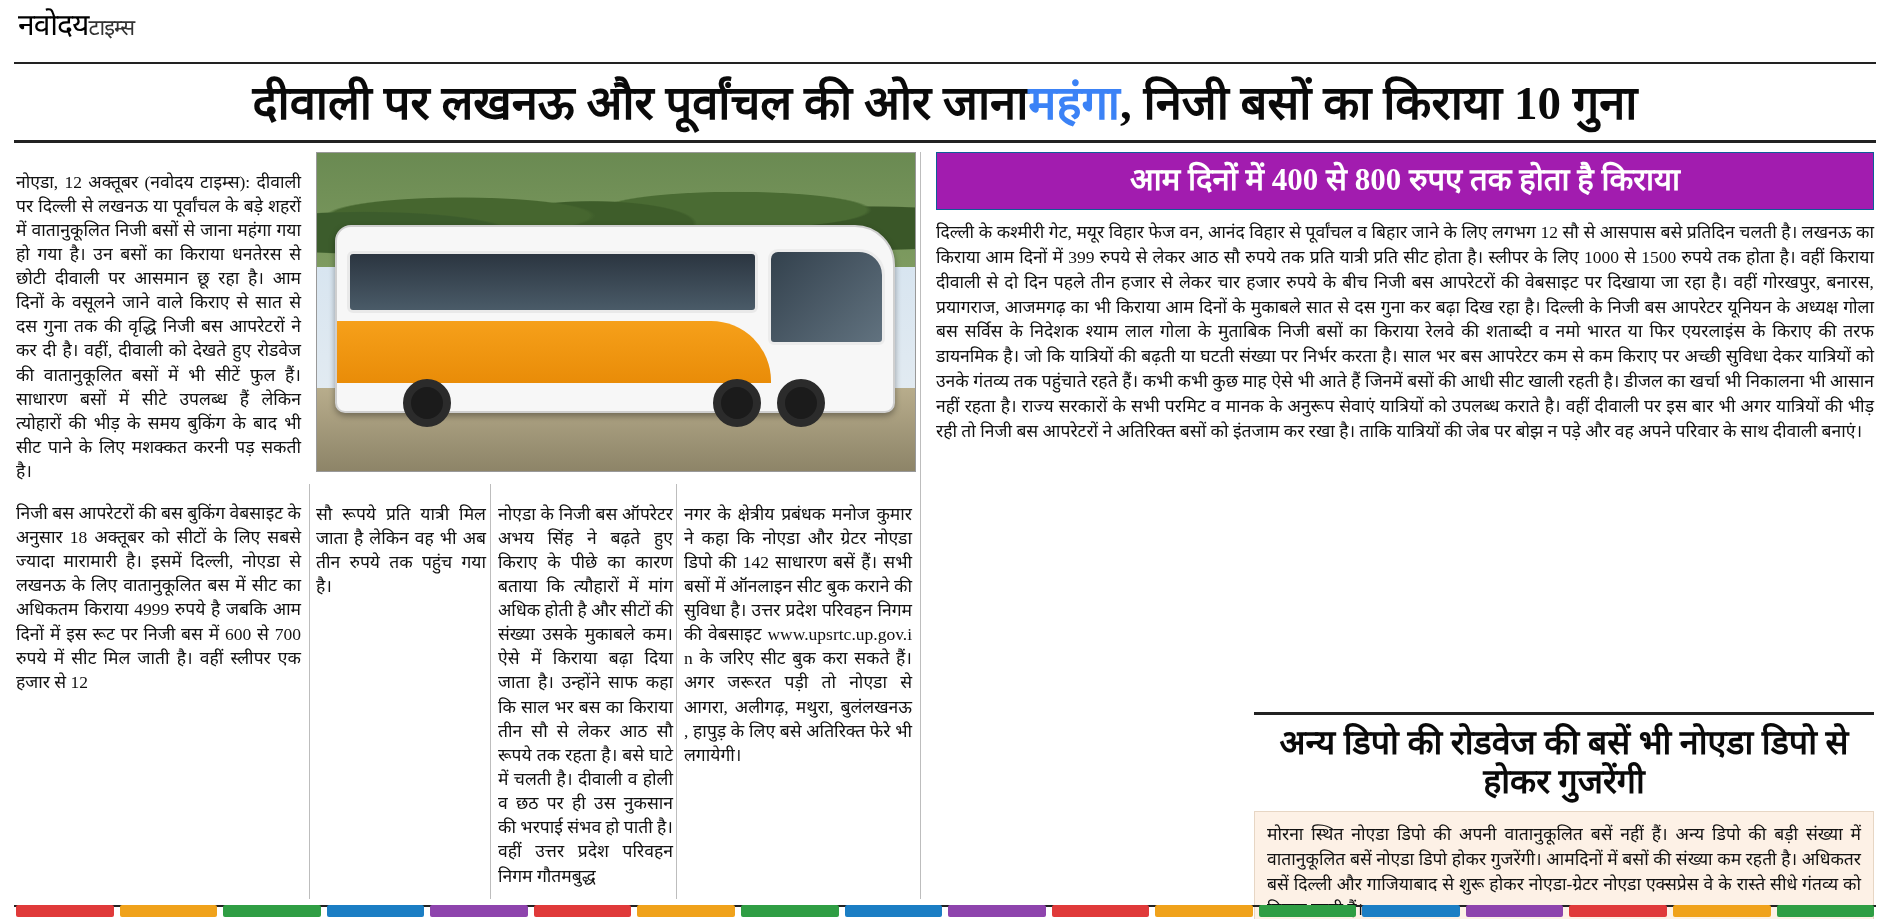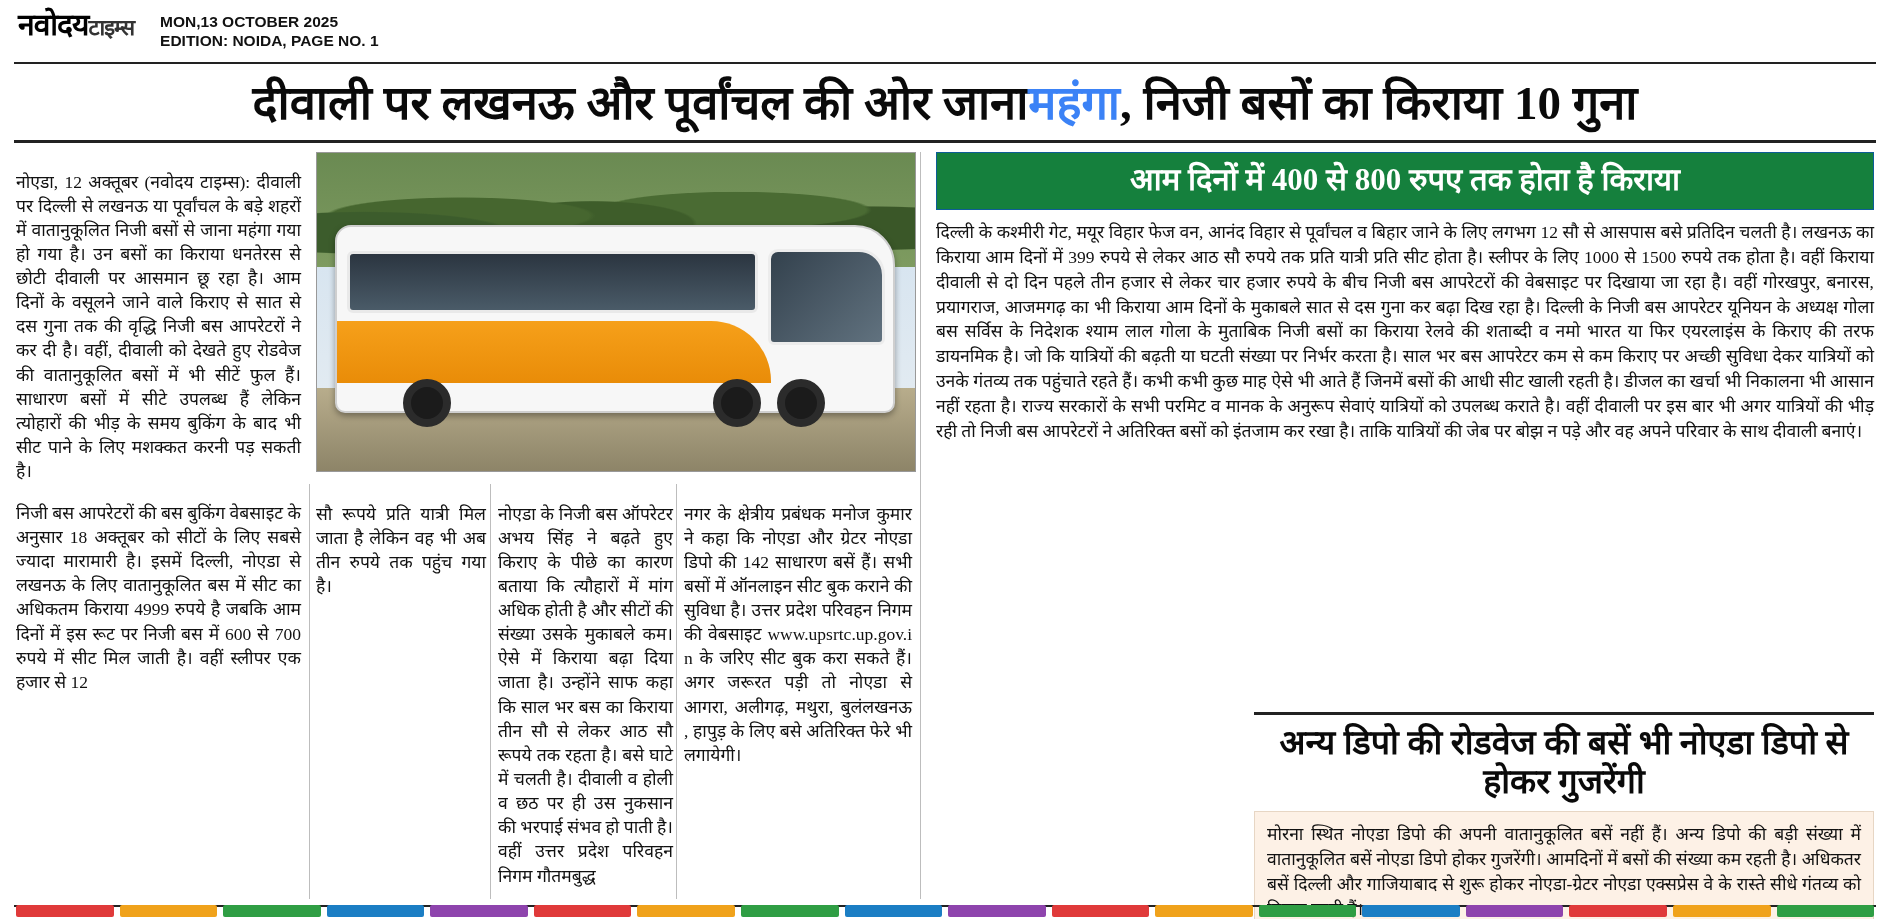--- a/index.html
+++ b/index.html
@@ -23,26 +23,25 @@
   .masthead {
     position: absolute;
     top: 0; left: 0; right: 0;
     height: 62px;
     display: flex;
     align-items: flex-start;
     padding: 8px 0 0 18px;
   }
   .logo {
     font-family: "Liberation Serif", serif;
-    font-weight: bold;
+    font-weight: normal;
     font-size: 30px;
     letter-spacing: -1px;
     color: #111;
     white-space: nowrap;
-    margin-right: 26px;
     line-height: 1;
     padding-top: 2px;
   }
   .logo .logo-red { color: #000; }
   .logo .logo-sub {
     font-size: 22px;
     color: #333;
   }
   .edition-block {
     font-family: "Liberation Sans", sans-serif;
@@ -197,21 +196,21 @@
 
   .col-2b { left: 300px; top: 468px; width: 285px; }
 
   
   .right {
     position: absolute;
     left: 920px; top: 0;
     width: 938px;
   }
   .blue-banner {
-    background: #15803d;
+    background: #a21caf;
     color: #fff;
     font-family: "Liberation Serif", serif;
     font-weight: bold;
     font-size: 31px;
     text-align: center;
     padding: 10px 8px 12px;
     border: 1px solid #0d5d97;
     line-height: 1.1;
   }
   .right-body {
@@ -282,24 +281,20 @@
   }
 </style>
 </head>
 <body>
 
 <div class="page">
 
   <div class="masthead">
     <div class="logo">
       <span class="logo-red">नवोदय</span><span class="logo-sub">टाइम्स</span>
-    </div>
-    <div class="edition-block">
-      <div>MON,13 OCTOBER 2025</div>
-      <div>EDITION: NOIDA, PAGE NO. 1</div>
     </div>
   </div>
   <div class="hr-rule hr-top"></div>
 
   <div class="headline">
     <span>दीवाली पर लखनऊ और पूर्वांचल की ओर जाना </span>
       <span class="hl-blue">महंगा</span>
       <span>, निजी बसों का किराया 10 गुना</span>
   </div>
   <div class="hr-rule hr-head"></div>

